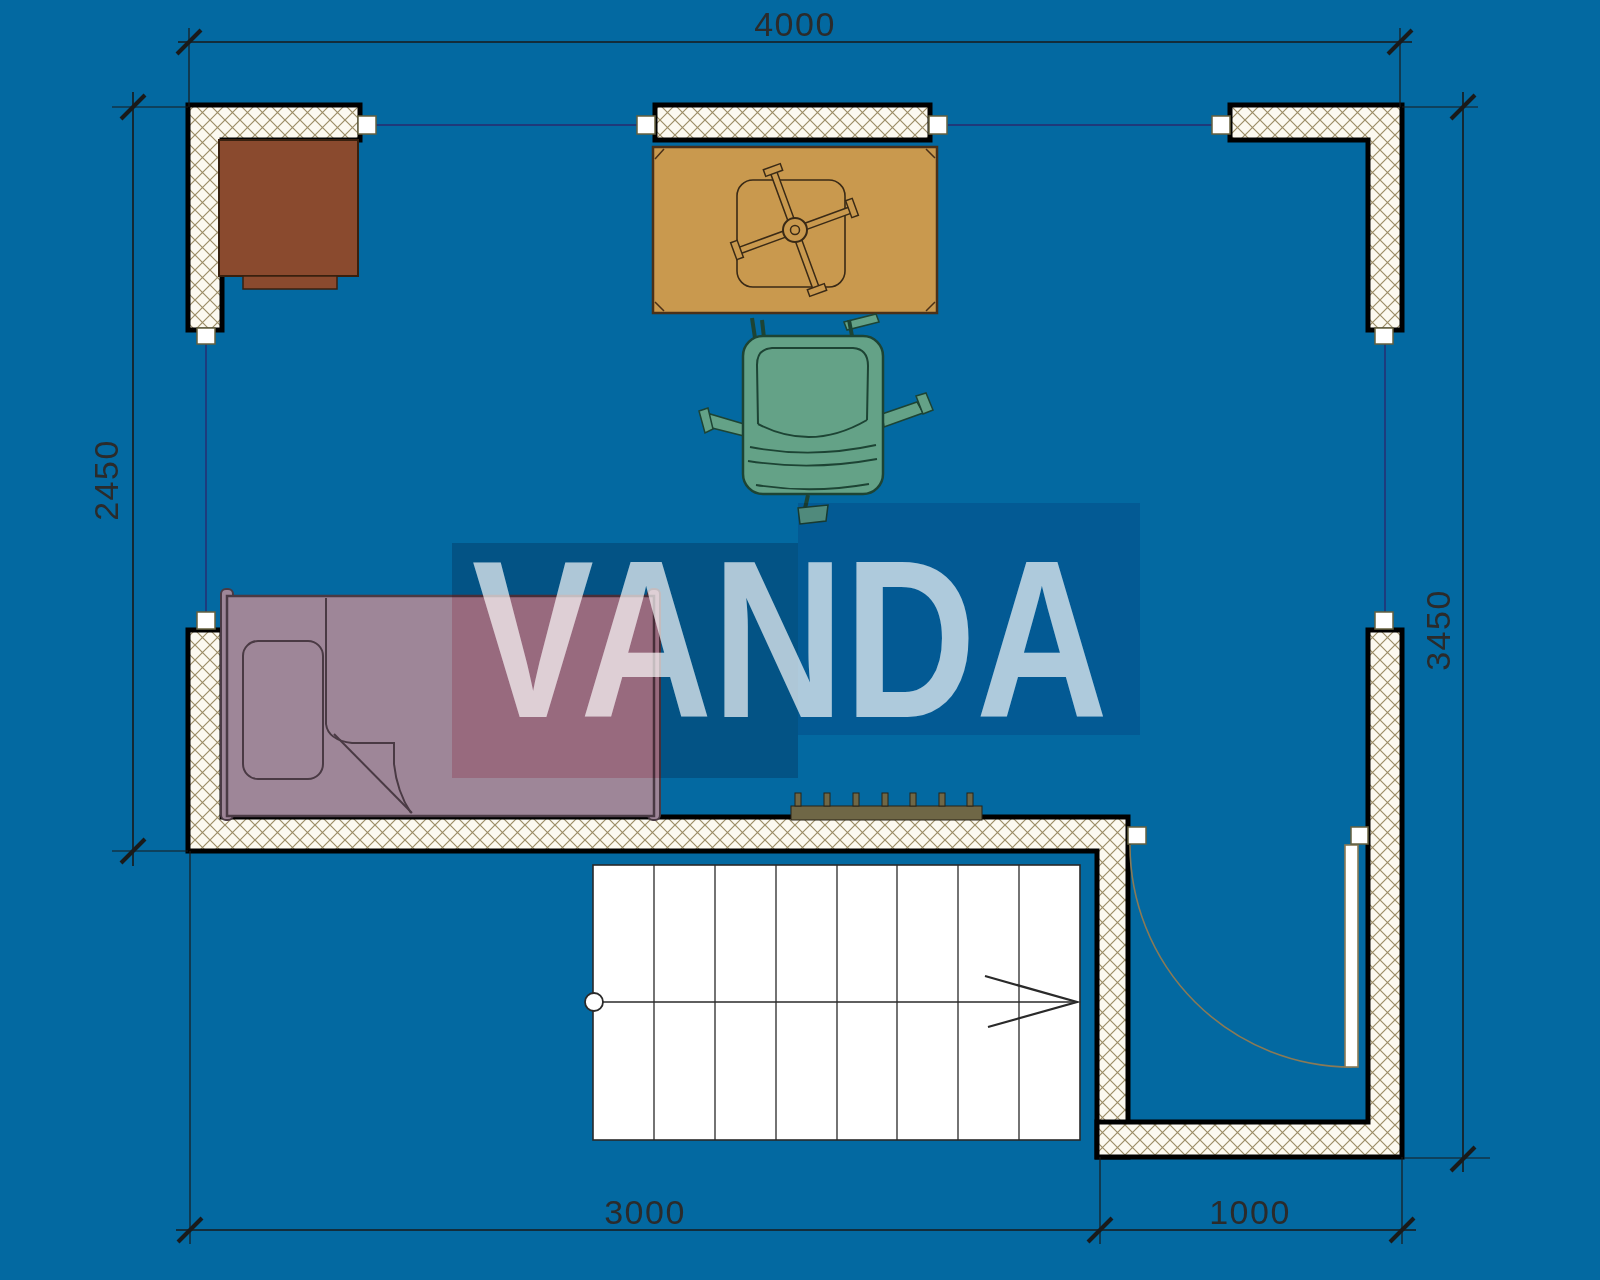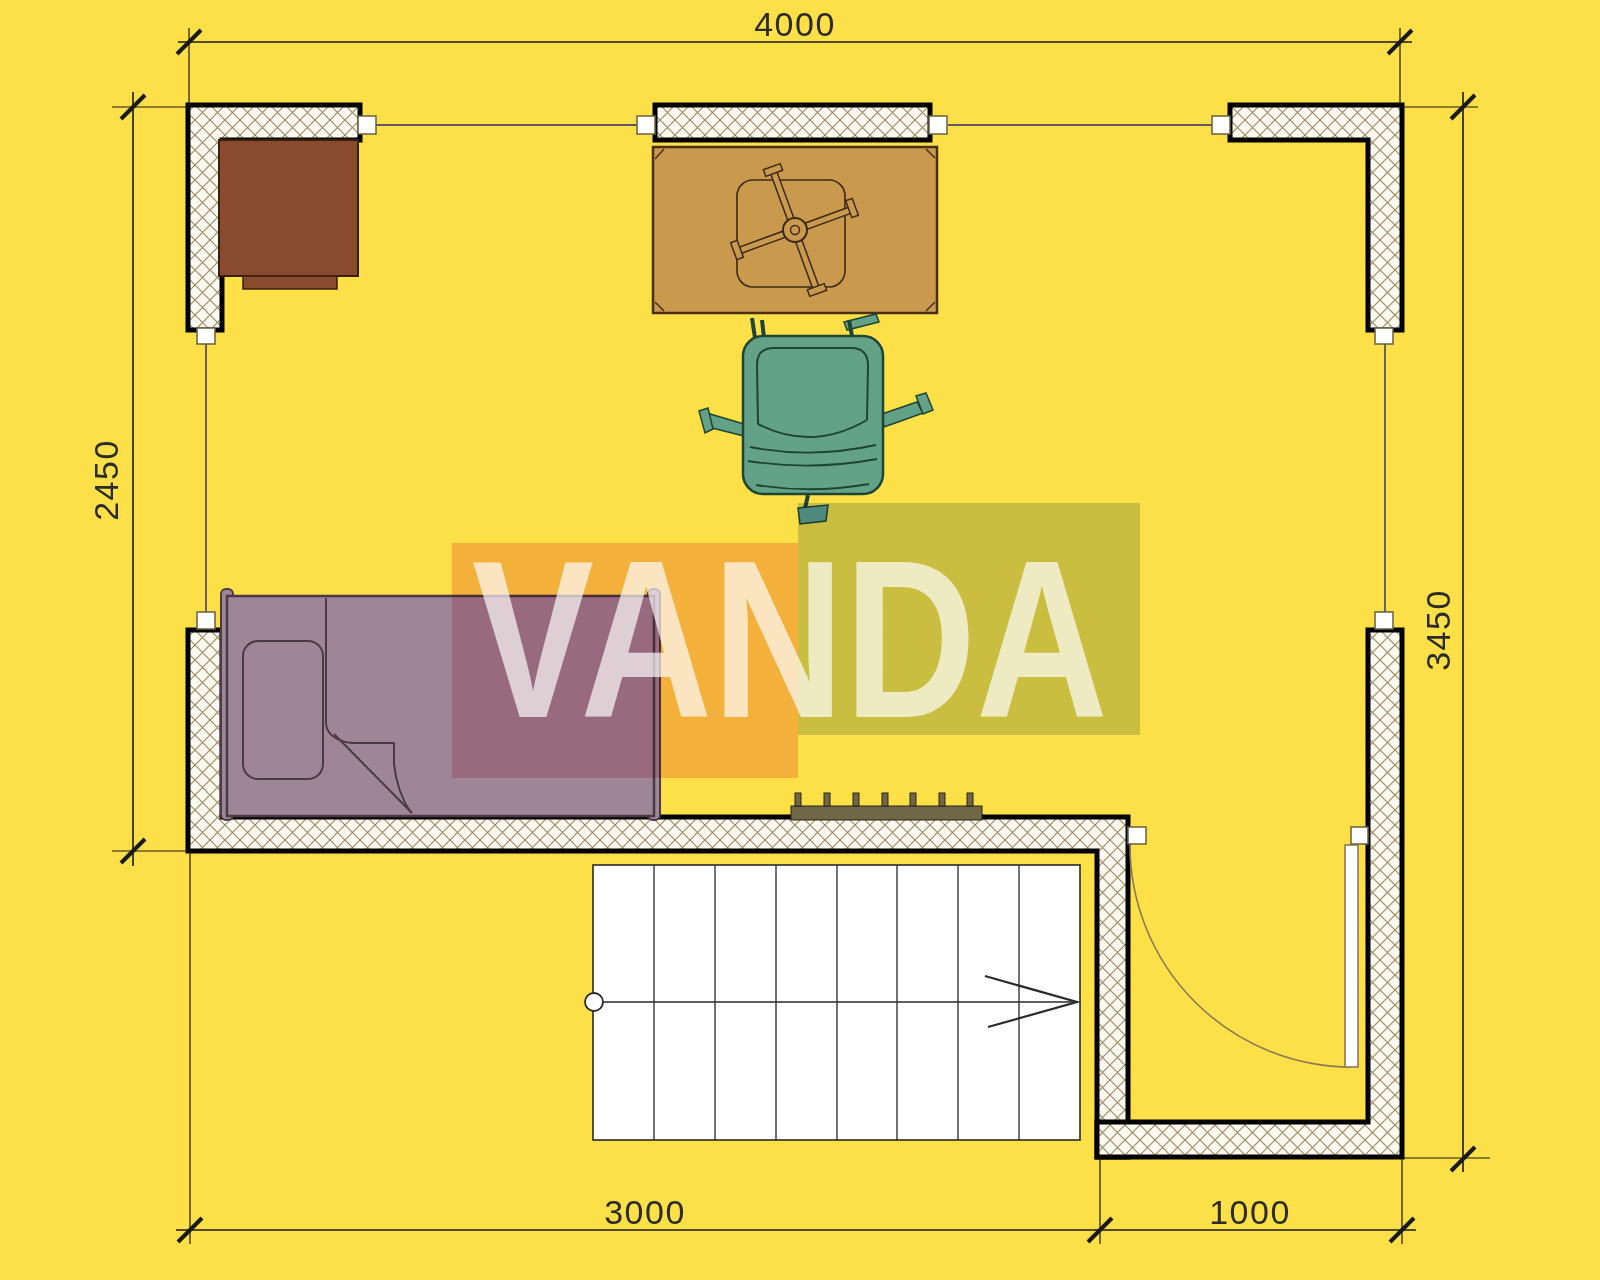--- a/index.html
+++ b/index.html
@@ -1,16 +1,16 @@
 <!DOCTYPE html>
 <html><head>
 <meta charset="utf-8">
 <style>
   html,body{margin:0;padding:0;background:#ffffff;}
-  .stage{position:relative;width:1600px;height:1280px;background:#fde047;overflow:hidden;
+  .stage{position:relative;width:1600px;height:1280px;background:#0369a1;overflow:hidden;
          font-family:"Liberation Sans",sans-serif;}
   svg{display:block;}
   text.dim{font-family:"Liberation Sans",sans-serif;font-size:34px;fill:#2b2b2b;letter-spacing:1.5px;}
   text.wm{font-family:"Liberation Sans",sans-serif;font-weight:bold;fill:#ffffff;opacity:0.68;}
   .mult{mix-blend-mode:multiply;}
 </style>
 </head>
 <body>
 
 <div class="stage">

